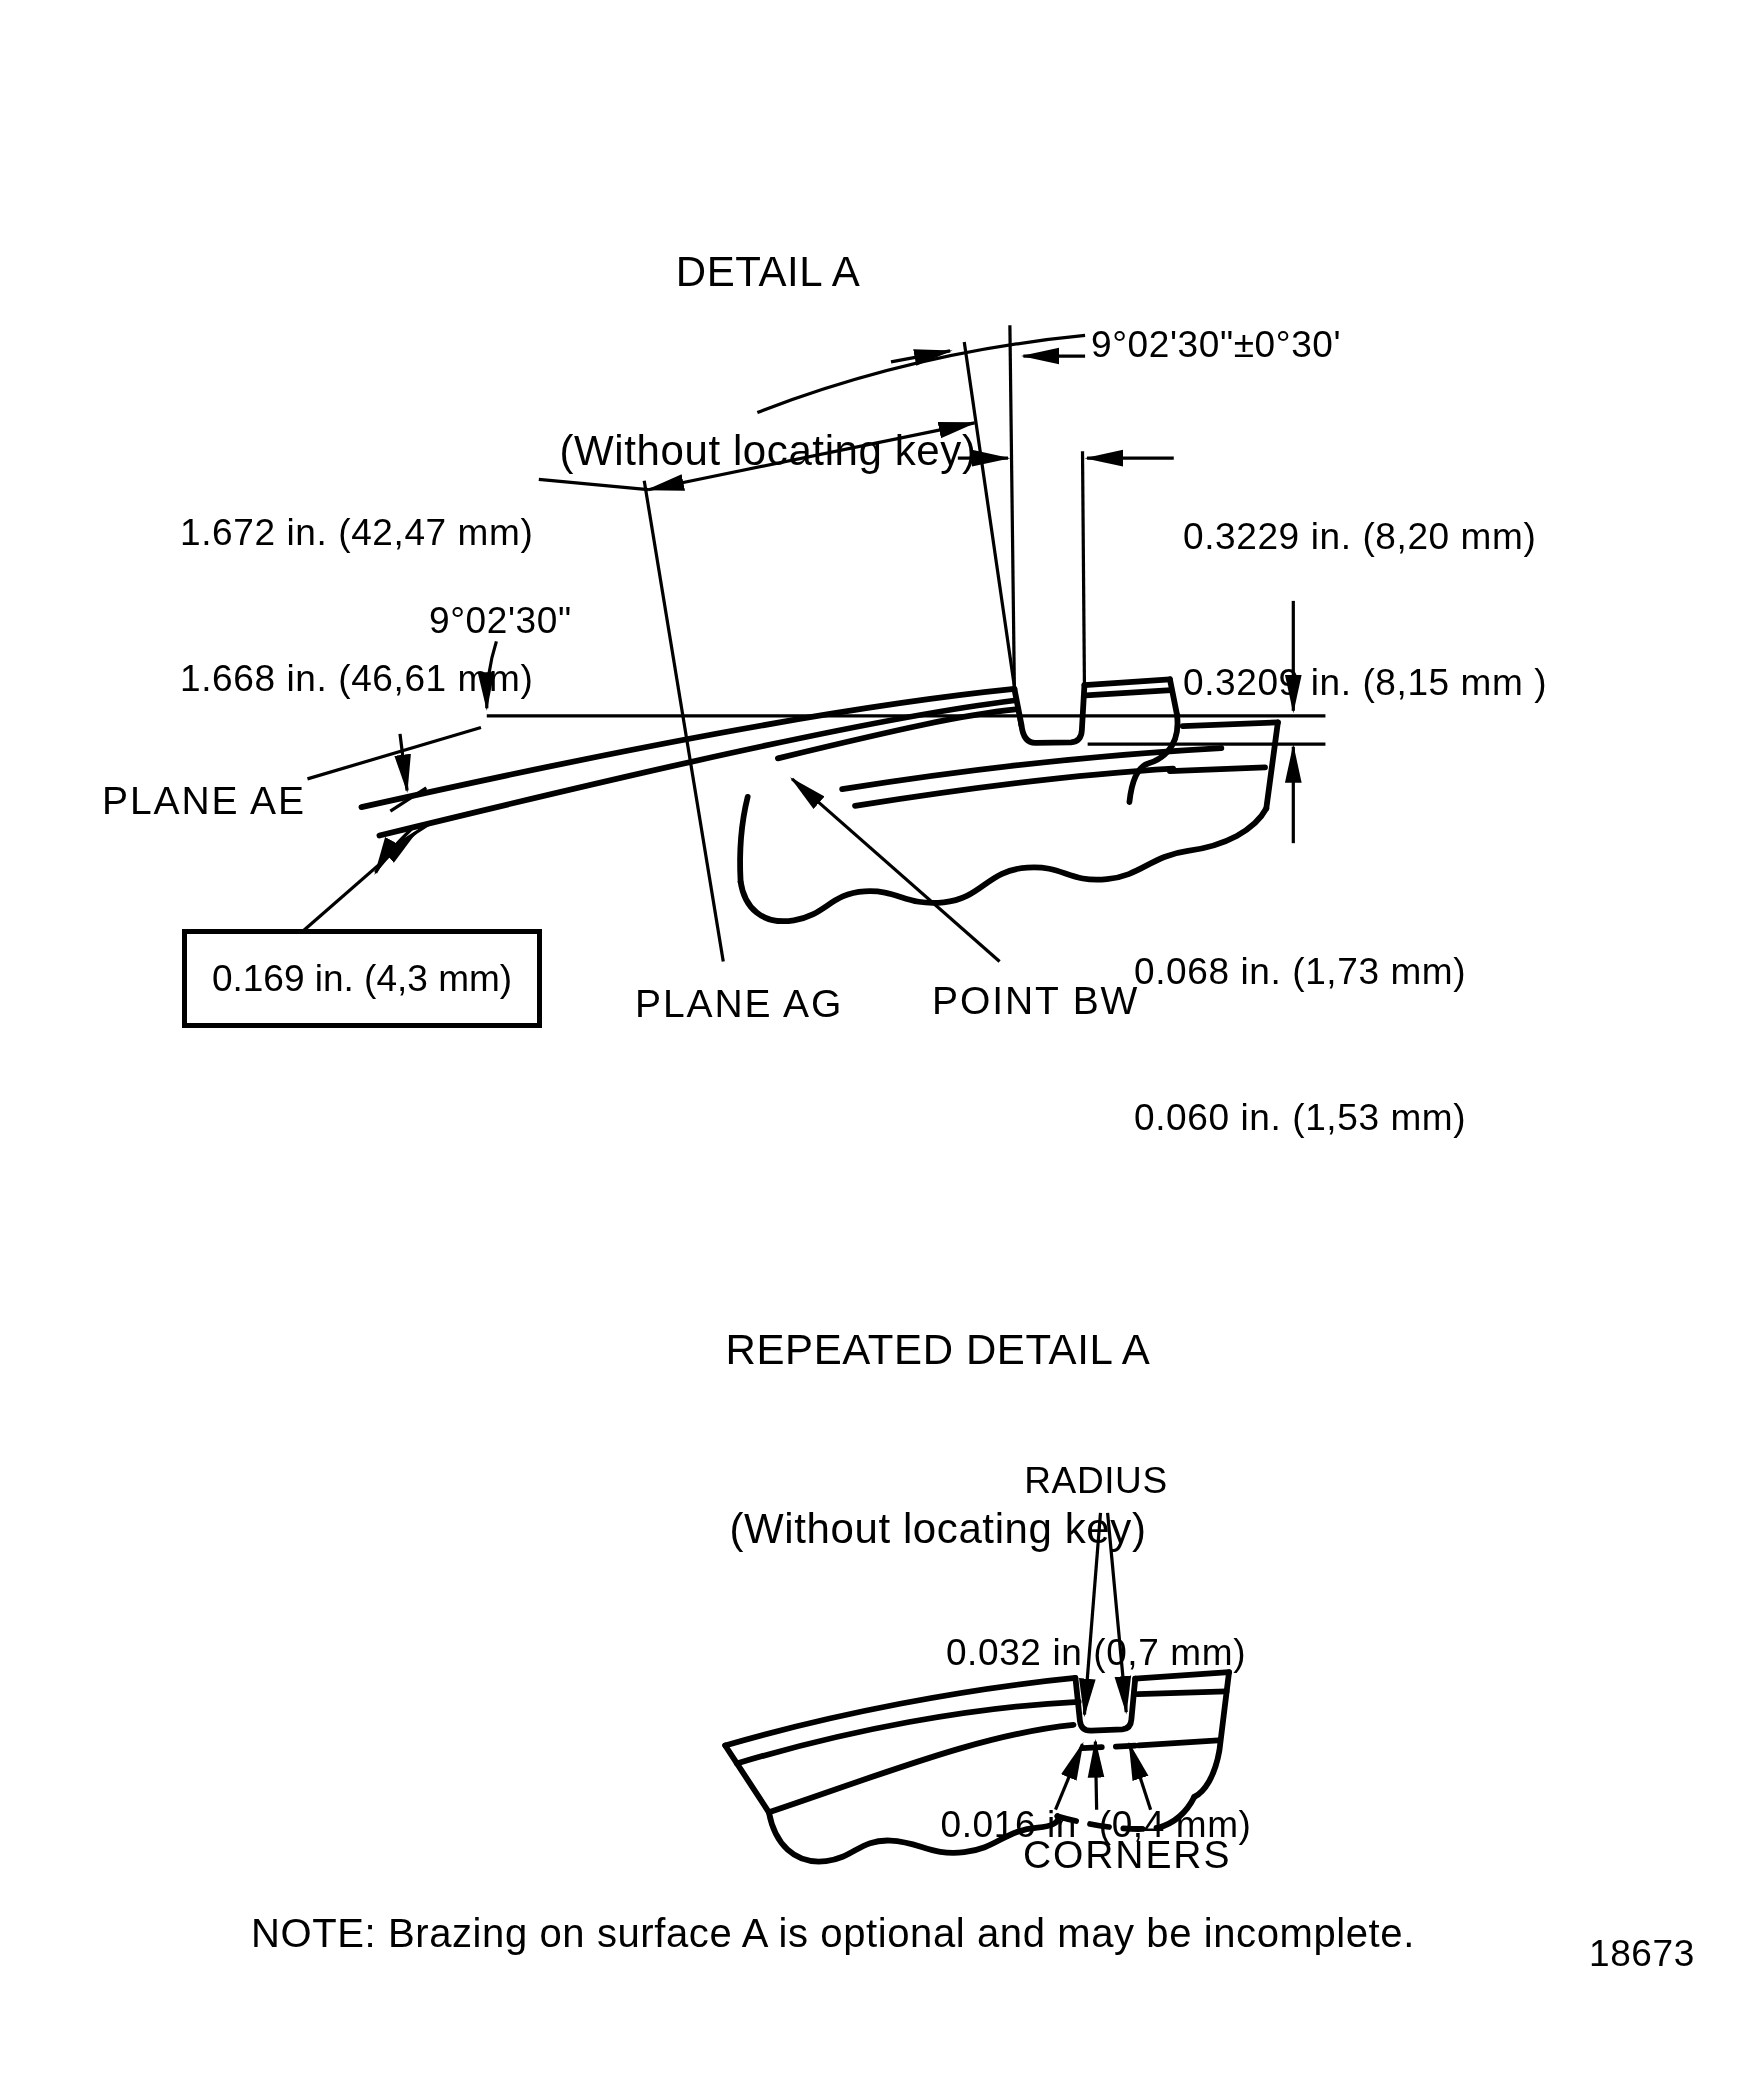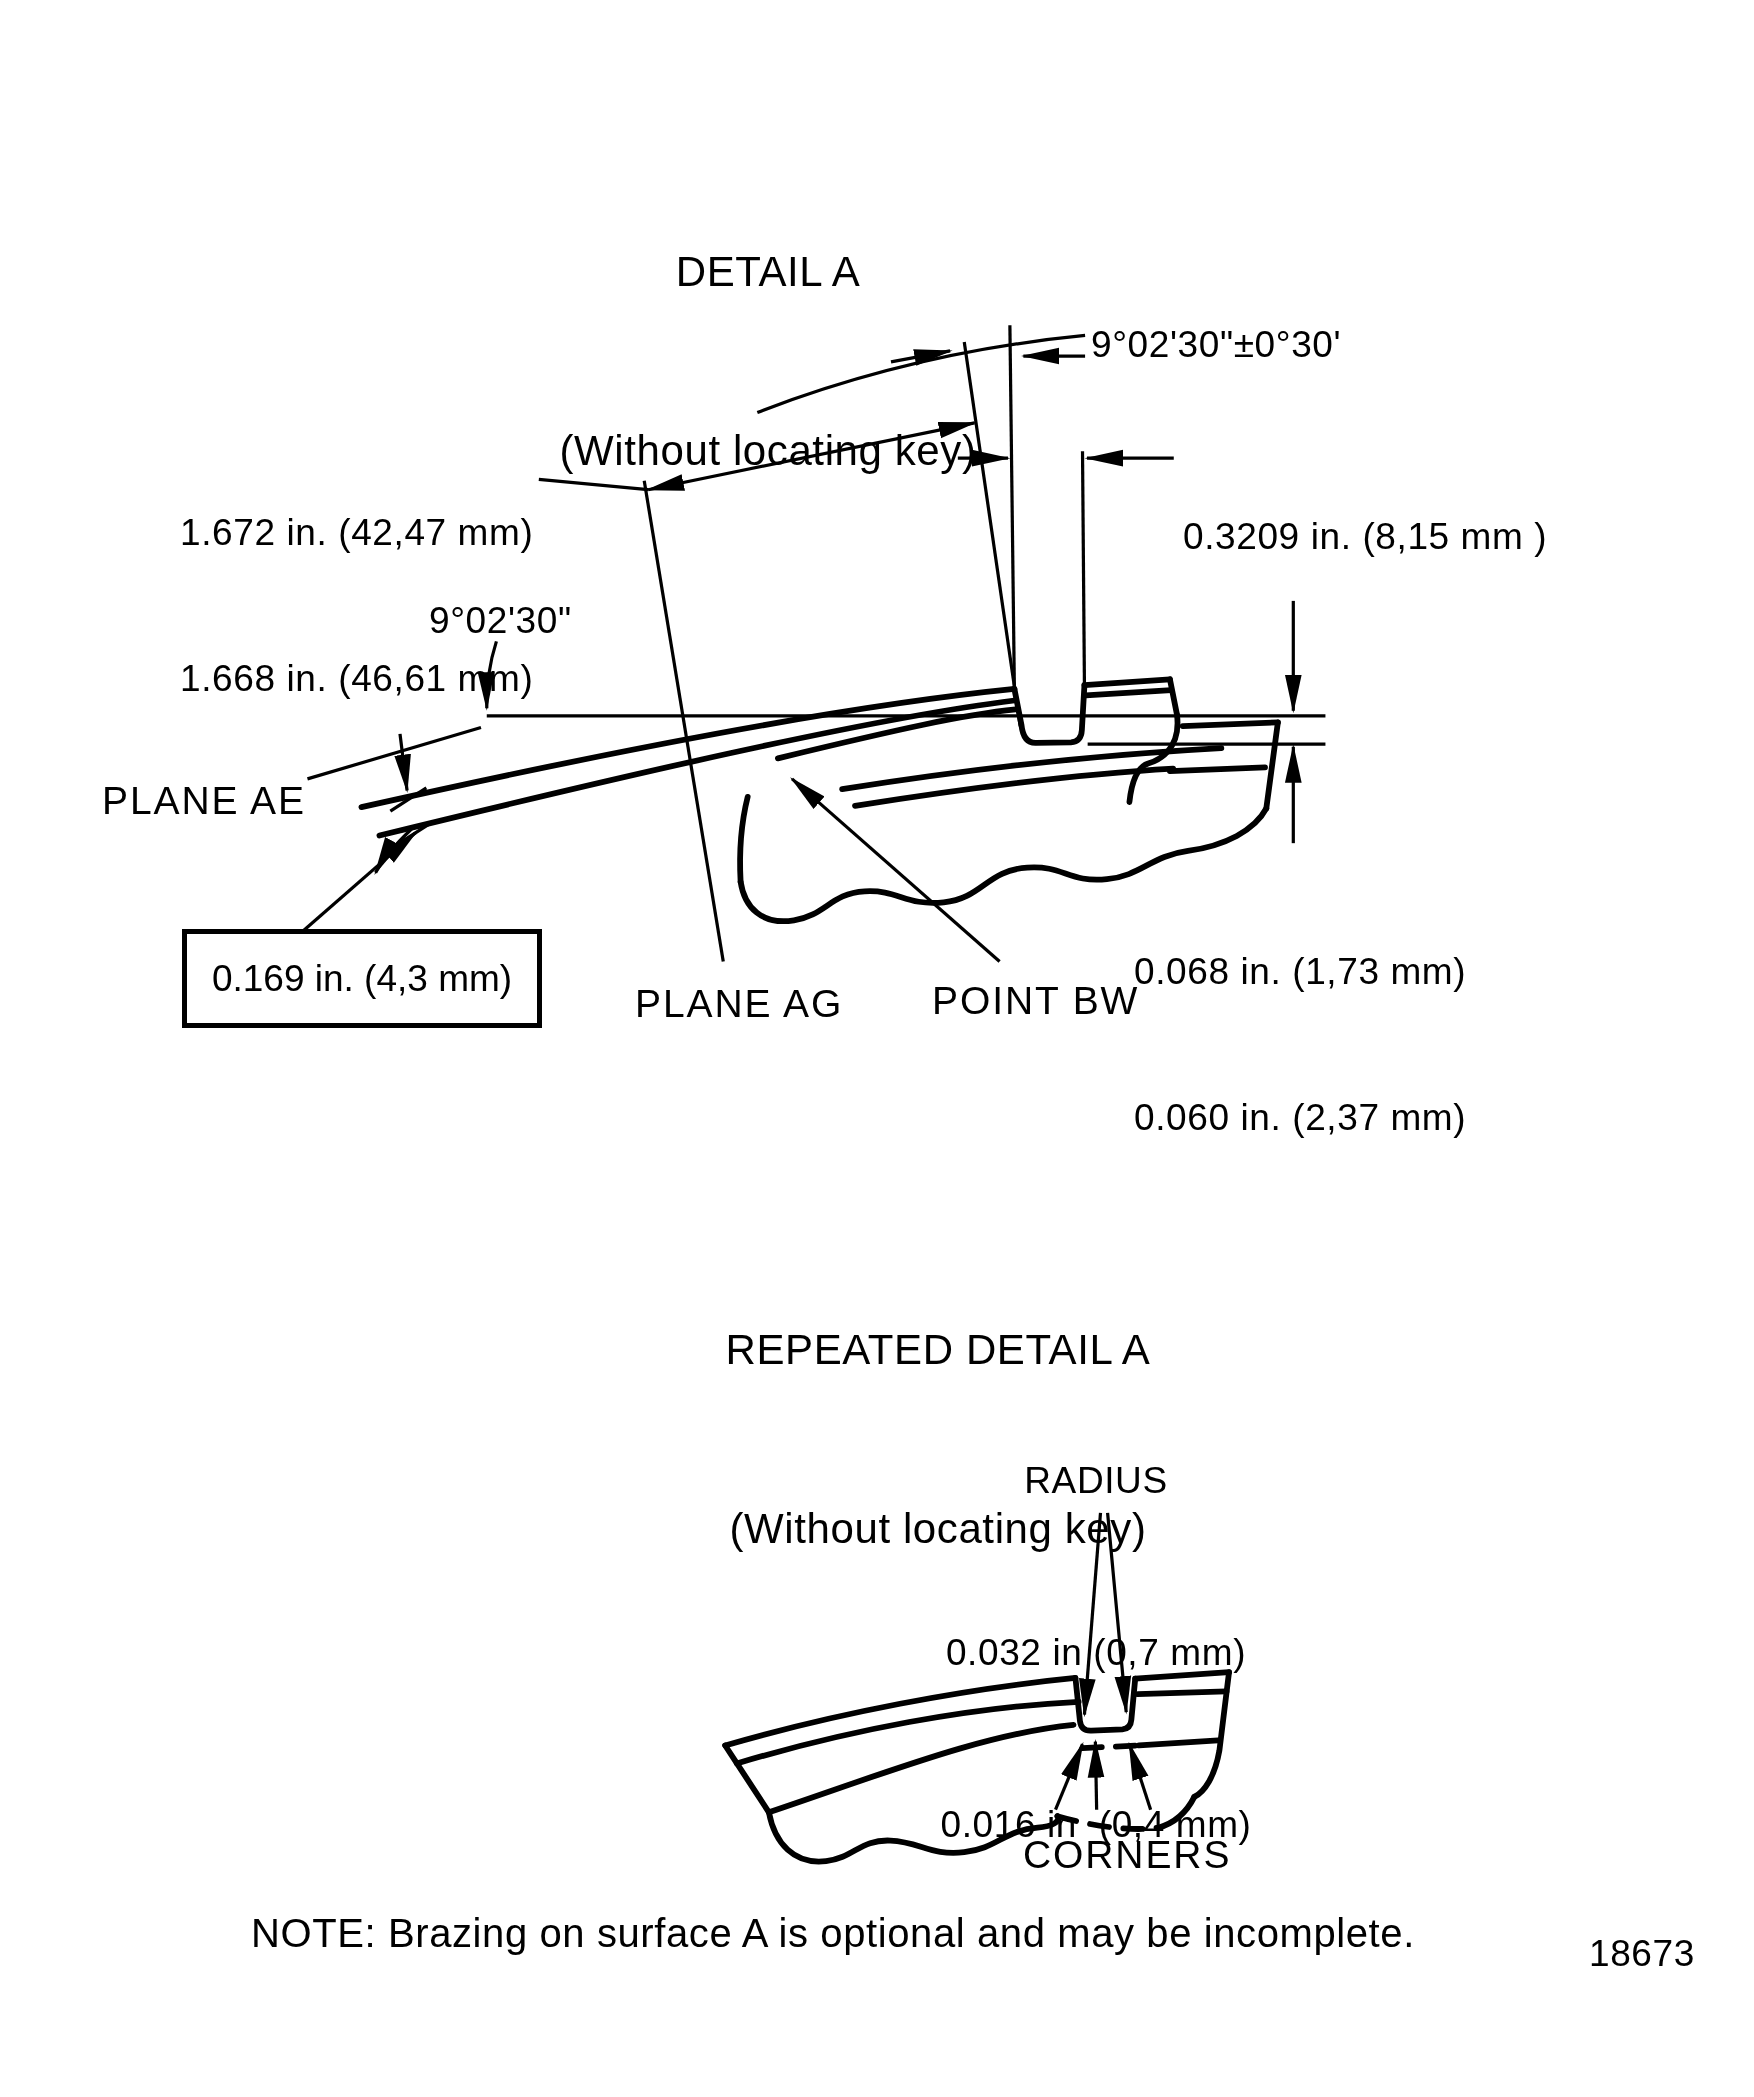--- a/index.html
+++ b/index.html
@@ -126,30 +126,31 @@
   </div>
 
   <div class="lbl" style="left:1091px;top:321px;">9°02'30"±0°30'</div>
 
   <div class="lbl" style="left:180px;top:411px;">
     <span style="display:block">1.672 in. (42,47 mm)</span>
     <span style="display:block">1.668 in. (46,61 mm)</span>
   </div>
 
   <div class="lbl" style="left:1183px;top:415px;">
+    <span style="display:block">0.3229 in. (8,20 mm)</span>
     <span style="display:block">0.3209 in. (8,15 mm )</span>
   </div>
 
   <div class="lbl" style="left:429px;top:597px;">9°02'30"</div>
 
   <div class="lbl caps" style="left:102px;top:759px;">PLANE AE</div>
 
   <div class="lbl" style="left:1134px;top:850px;">
     <span style="display:block">0.068 in. (1,73 mm)</span>
-    <span style="display:block">0.060 in. (2,37 mm)</span>
+    <span style="display:block">0.060 in. (1,53 mm)</span>
   </div>
 
   <div class="boxed" style="left:182px;top:929px;width:350px;height:89px;">0.169 in. (4,3 mm)</div>
 
   <div class="lbl caps" style="left:635px;top:962px;">PLANE AG</div>
 
   <div class="lbl caps" style="left:932px;top:959px;">POINT BW</div>
 
   <div class="lbl heading" style="left:681px;top:1201px;width:514px;">
     <span style="display:block">REPEATED DETAIL A</span>

